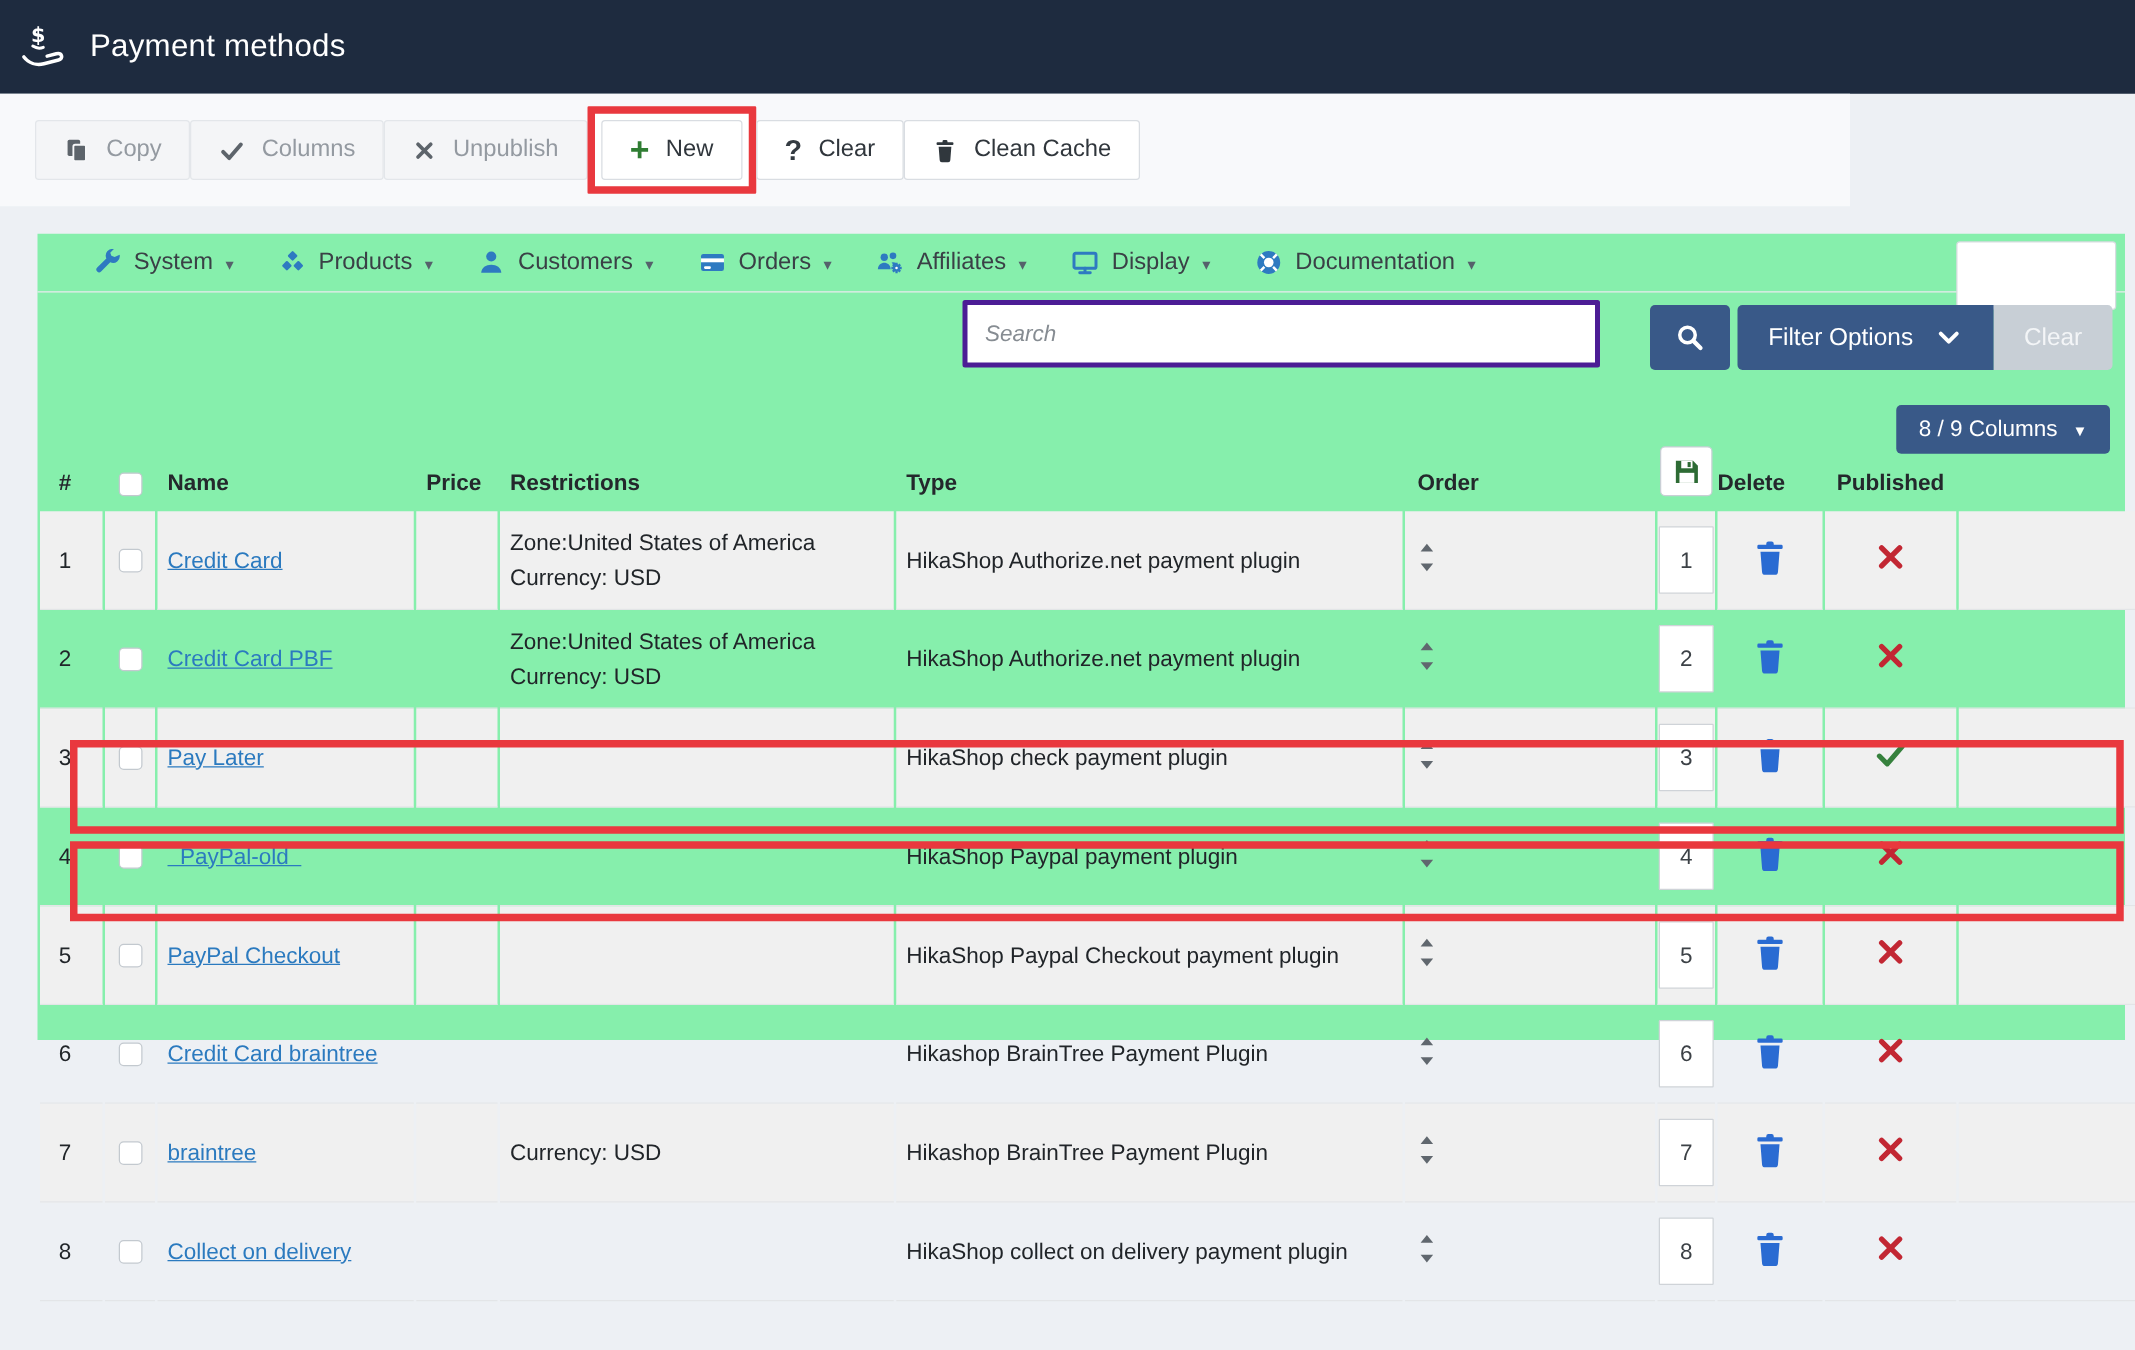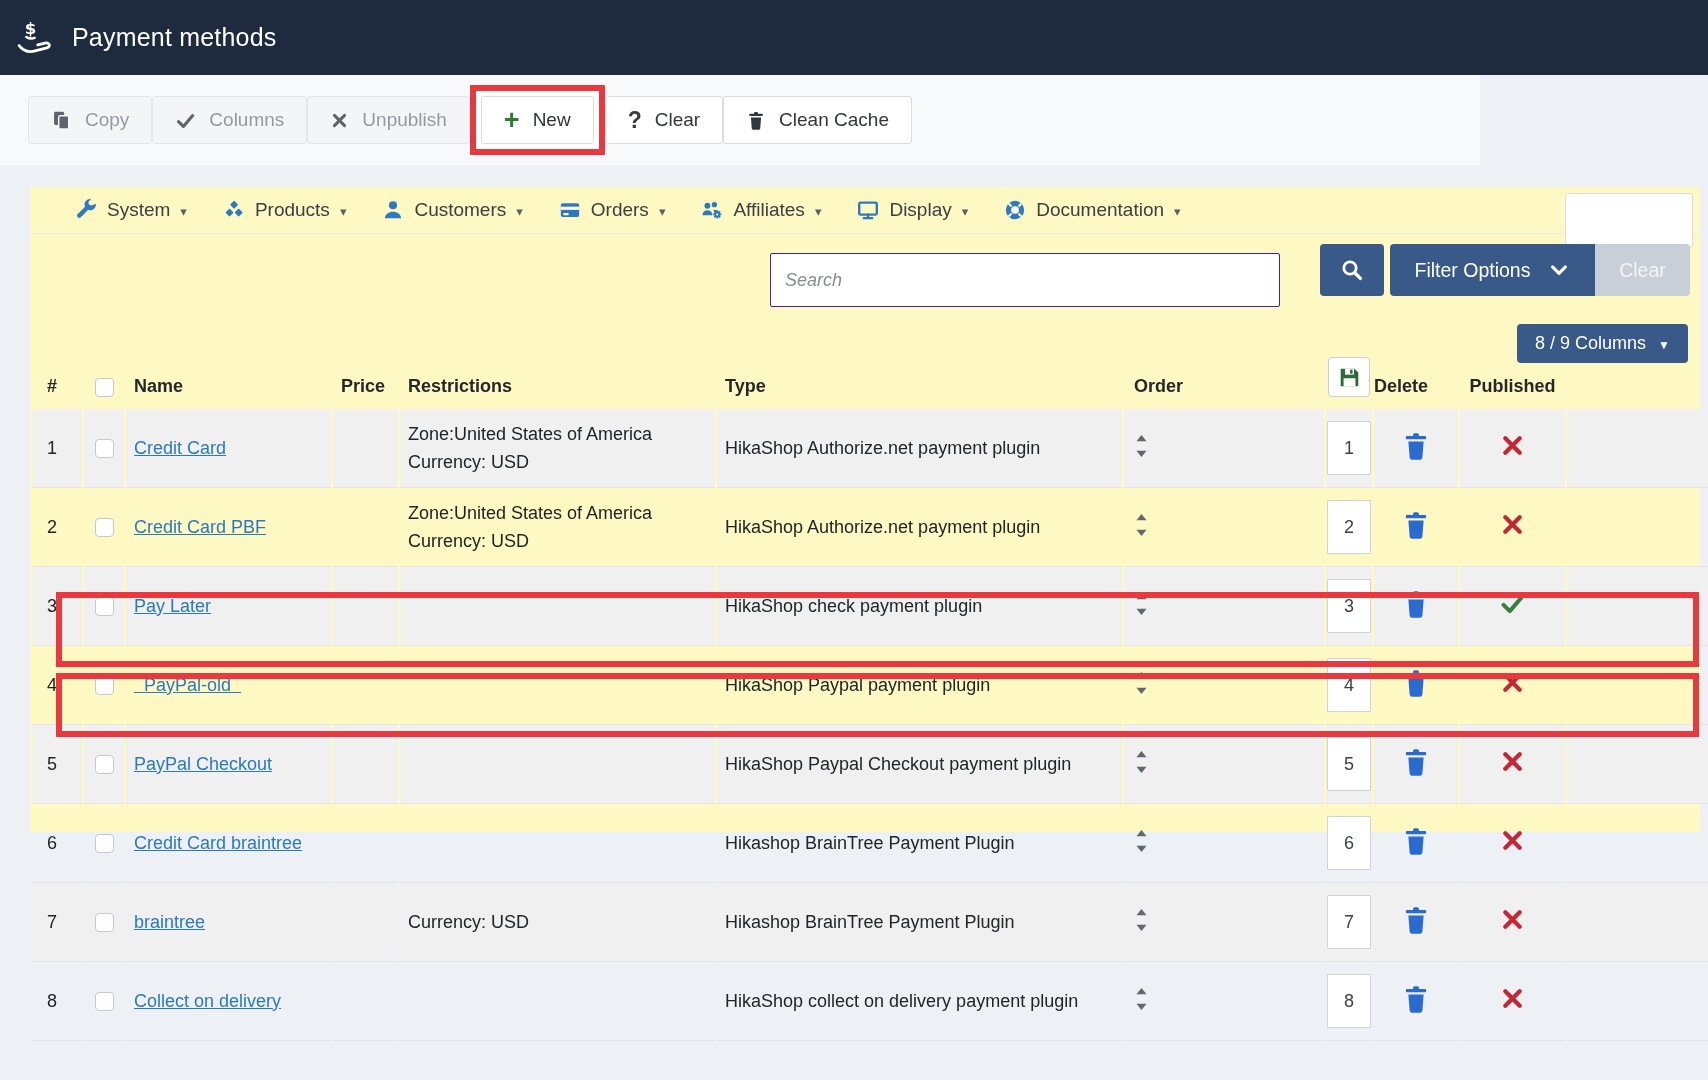--- a/index.html
+++ b/index.html
@@ -38,42 +38,42 @@
   .tb-btn .g-ic { color:#5d646b; }
   .plus-glyph { color:#2f7d33; font-size:27px; font-weight:bold; line-height:1; }
   .question-glyph { color:#343b42; font-size:23px; font-weight:bold; line-height:1; }
   .annotation-wrap {
     border:6px solid #e9383e; padding:5px; background:#fff; border-radius:1px;
   }
 
   
   .content {
     position:absolute; left:30px; top:187px; width:1670px; height:645px;
-    background:#fef9c3;
+    background:#86efac;
   }
 
   
   .menubar {
     position:absolute; left:0; top:0; width:100%; height:47px;
     display:flex; align-items:center; gap:36px; padding-left:45px;
     border-bottom:1px solid #e9ebee; font-size:19px; color:#3a4046;
   }
   .menu-item { display:inline-flex; align-items:center; gap:10px; cursor:pointer; }
   .menu-item .m-ic { width:22px; height:22px; color:#2e7ac1; }
   .menu-caret { font-size:13px; color:#55616b; padding-top:3px; }
 
   .stools-empty-box {
     position:absolute; right:7px; top:6px; width:128px; height:55px;
     background:#fff; border:1px solid #d8dce0; border-radius:3px;
   }
 
   
   .search-input {
-    position:absolute; left:740px; top:66px; width:510px; height:54px;
-    border:1px solid #4c1d95; border-radius:2px; padding:0 14px;
+    position:absolute; left:740px; top:53px; width:510px; height:54px;
+    border:4px solid #4c1d95; border-radius:2px; padding:0 14px;
     font-size:18px; font-family:"Liberation Sans", sans-serif; color:#333;
   }
   .search-input::placeholder { font-style:italic; color:#868c92; }
   .steel { background:#395988; color:#fff; border:none; cursor:pointer; }
   .search-btn {
     position:absolute; left:1290px; top:57px; width:64px; height:52px;
     border-radius:4px; display:flex; align-items:center; justify-content:center;
   }
   .filter-btn {
     position:absolute; left:1360px; top:57px; width:205px; height:52px;

